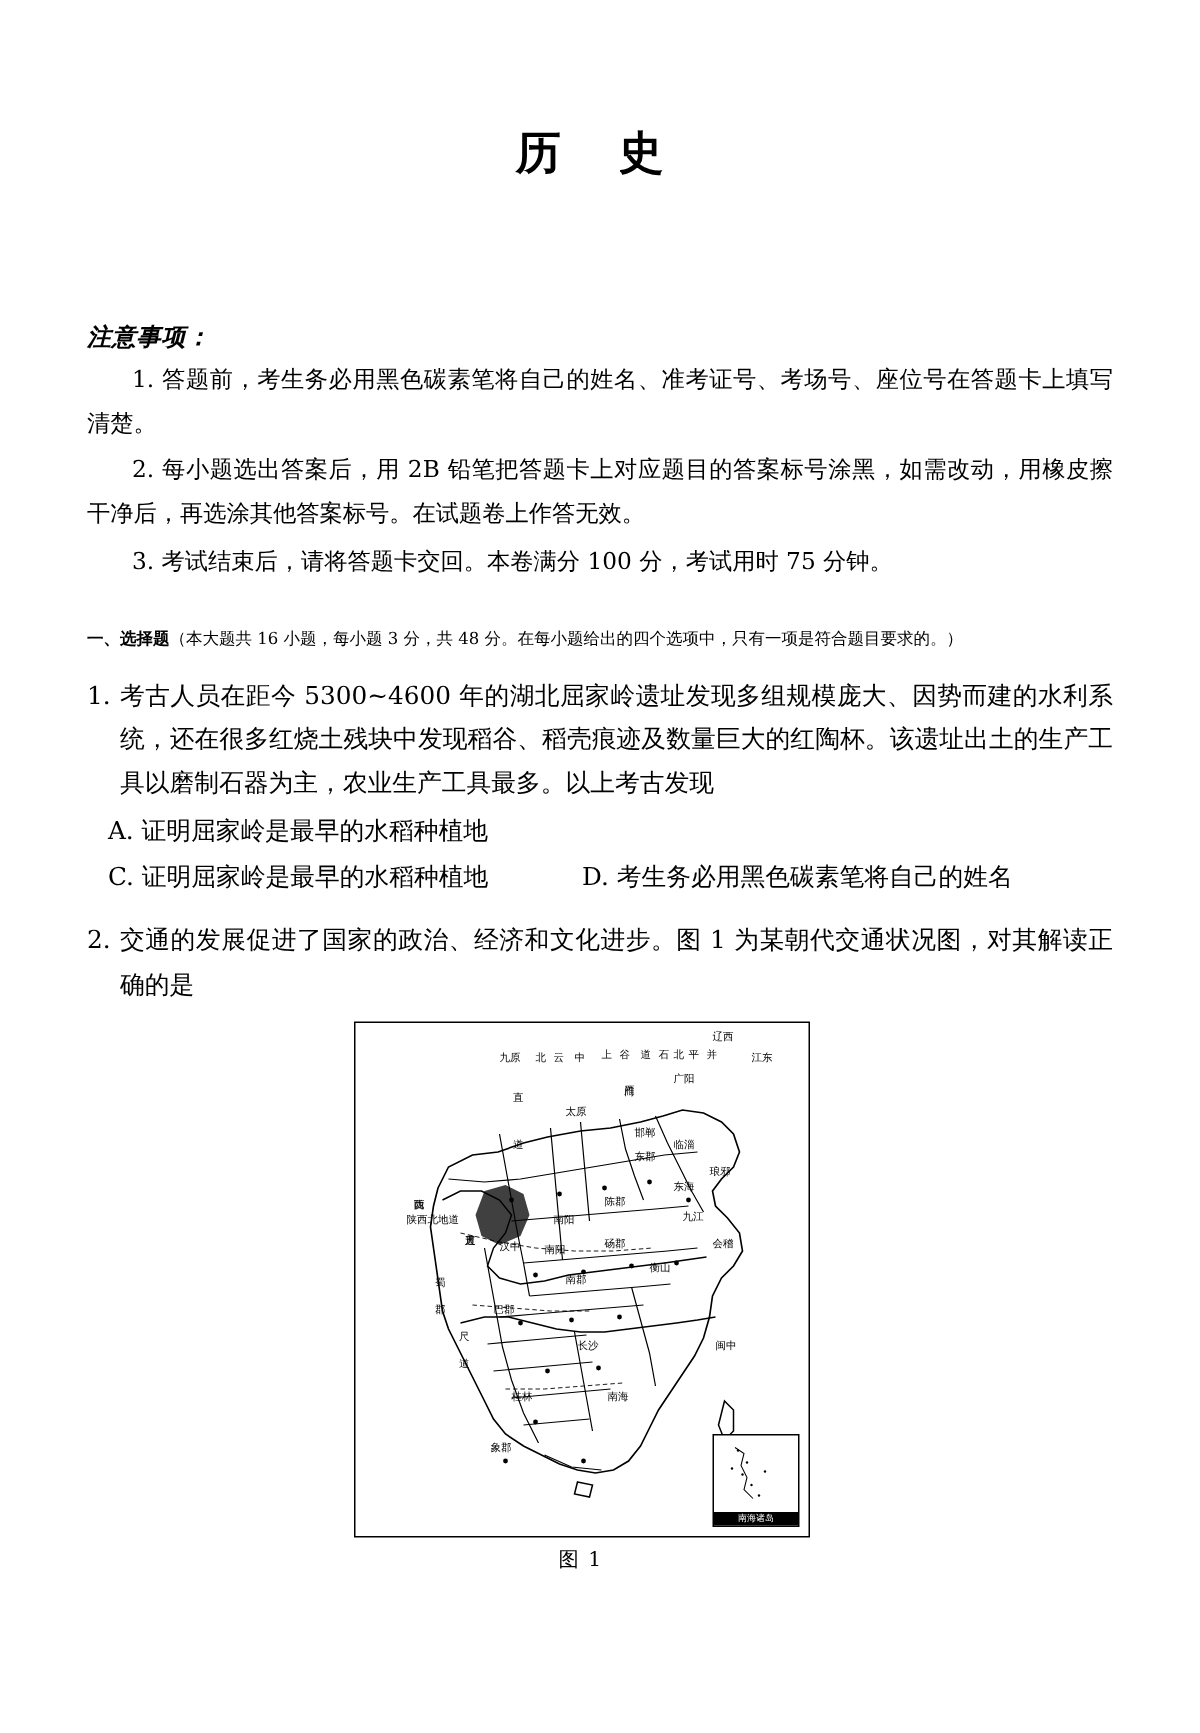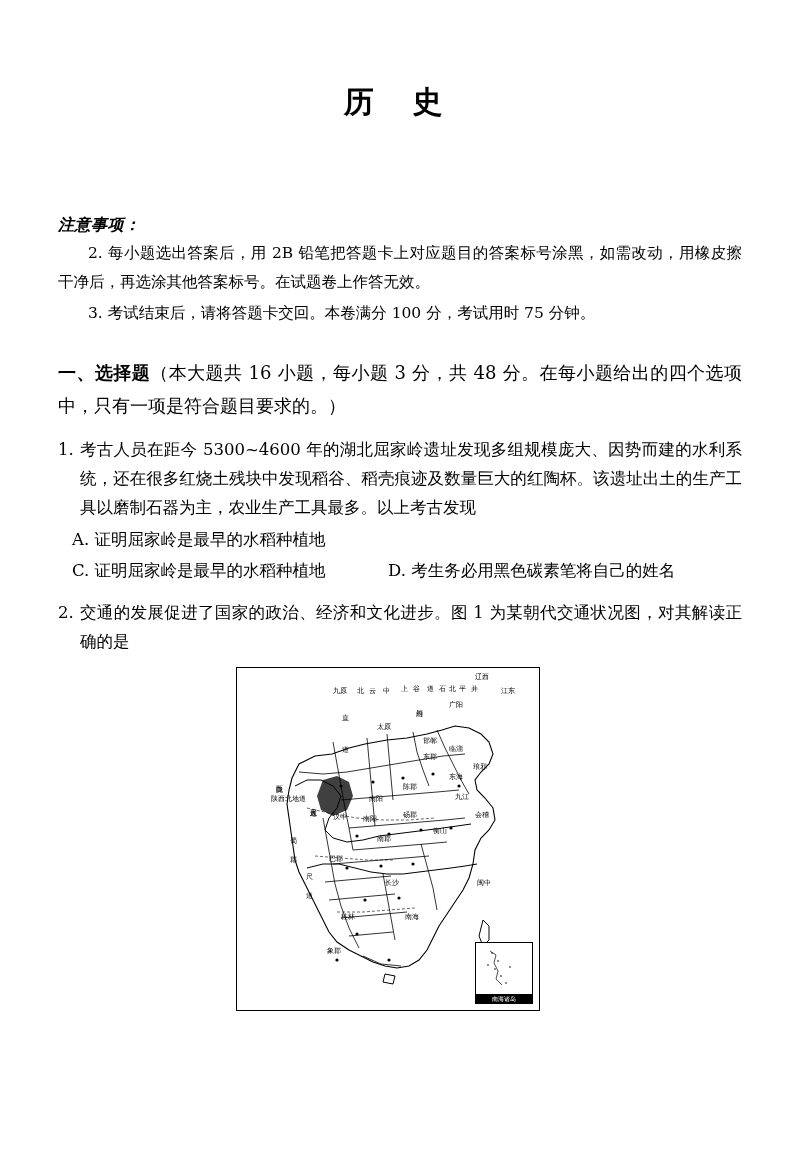--- a/index.html
+++ b/index.html
@@ -39,21 +39,21 @@
   }
   .notice-item {
     font-size: 15.5px;
     line-height: 1.85;
     text-indent: 30px;
     margin-top: 3px;
     text-align: justify;
   }
   .section-heading {
     margin-top: 28px;
-    font-size: 18px;
+    font-size: 11px;
     line-height: 1.85;
     text-align: justify;
   }
   .section-heading .bold {
     font-weight: bold;
   }
   .question {
     margin-top: 12px;
     font-size: 16.5px;
     line-height: 1.78;
@@ -143,20 +143,21 @@
   }
 </style>
 </head>
 <body>
 
 <div class="page">
 
   <div class="doc-title">历 史</div>
 
   <div class="notice-heading">注意事项：</div>
+  <div class="notice-item">1. 答题前，考生务必用黑色碳素笔将自己的姓名、准考证号、考场号、座位号在答题卡上填写清楚。</div>
   <div class="notice-item">2. 每小题选出答案后，用 2B 铅笔把答题卡上对应题目的答案标号涂黑，如需改动，用橡皮擦干净后，再选涂其他答案标号。在试题卷上作答无效。</div>
   <div class="notice-item">3. 考试结束后，请将答题卡交回。本卷满分 100 分，考试用时 75 分钟。</div>
 
   <div class="section-heading">
     <span class="bold">一、选择题</span><span>（本大题共 16 小题，每小题 3 分，共 48 分。在每小题给出的四个选项中，只有一项是符合题目要求的。）</span>
   </div>
 
   <div class="question">
     <div class="q-num">1.</div>
     <div class="q-body">考古人员在距今 5300~4600 年的湖北屈家岭遗址发现多组规模庞大、因势而建的水利系统，还在很多红烧土残块中发现稻谷、稻壳痕迹及数量巨大的红陶杯。该遗址出土的生产工具以磨制石器为主，农业生产工具最多。以上考古发现</div>
@@ -293,15 +294,16 @@
             <circle cx="19" cy="26" r="0.8"></circle>
             <circle cx="25" cy="33" r="0.8"></circle>
             <circle cx="30" cy="40" r="0.8"></circle>
             <circle cx="12" cy="22" r="0.8"></circle>
             <circle cx="34" cy="24" r="0.8"></circle>
           </g>
         </svg>
         <div class="inset-cap">南海诸岛</div>
       </div>
     </div>
+    <div class="figure-caption">图 1</div>
   </div>
 
 </div>
 
 </body></html>

